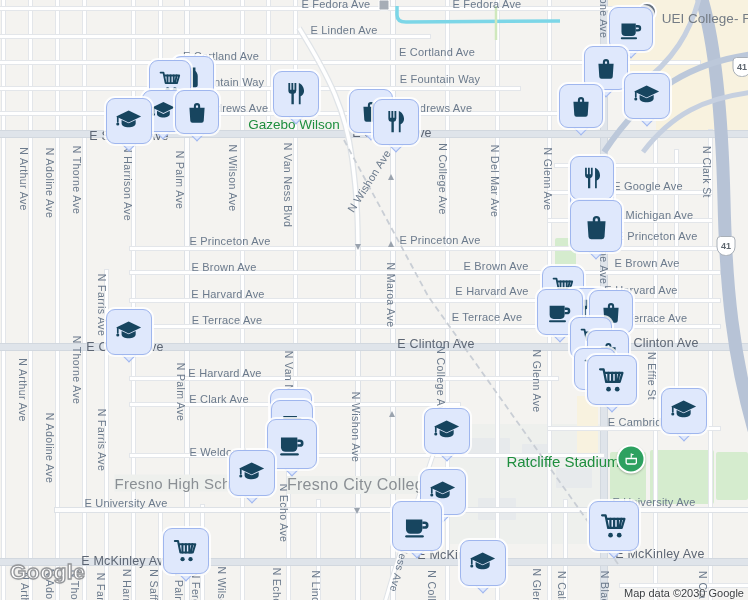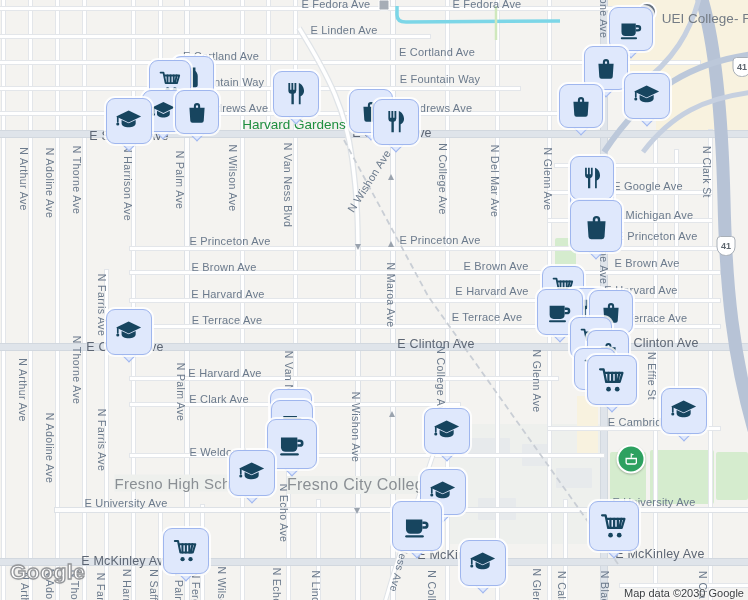--- a/index.html
+++ b/index.html
@@ -213,21 +213,22 @@
     <div class="vlabel" style="left: 548px; top: 179px;">N Glenn Ave</div>
     <div class="vlabel" style="left: 537px; top: 381px;">N Glenn Ave</div>
     <div class="vlabel" style="left: 537px; top: 600px;">N Glenn Ave</div>
     <div class="vlabel" style="left: 562px; top: 609px;">N Calaveras St</div>
     <div class="vlabel" style="left: 604px; top: -6px;">N Blackstone Ave</div>
     <div class="vlabel" style="left: 604px; top: 240px;">N Blackstone Ave</div>
     <div class="vlabel" style="left: 605px; top: 615px;">N Blackstone Ave</div>
     <div class="vlabel" style="left: 652px; top: 376px;">N Effie St</div>
     <div class="vlabel" style="left: 707px; top: 172px;">N Clark St</div>
     <div class="vlabel" style="left: 703px; top: 597px;">N Clark St</div>
-    <div class="place green" style="left: 294px; top: 124px; font-size: 13.5px;">Harvard Gardens</div>
+    <div class="place green" style="left: 294px; top: 124px; font-size: 13.5px;">Gazebo Wilson</div>
+    <div class="place green" style="left: 563px; top: 461px; font-size: 15px;">Ratcliffe Stadium</div>
     <div class="place campus" style="left: 183px; top: 483px; font-size: 15px;">Fresno High School</div>
     <div class="place campus" style="left: 360px; top: 485px; font-size: 16px;">Fresno City College</div>
     <div class="place poi-gray" style="left: 723px; top: 18px; font-size: 13.5px;">UEI College- Fresno</div>
     <div class="arrow up" style="left: 391px; top: 177px;"></div>
     <div class="arrow up" style="left: 391px; top: 244px;"></div>
     <div class="arrow down" style="left: 358px; top: 247px;"></div>
     <div class="arrow up" style="left: 392px; top: 414px;"></div>
     <div class="arrow down" style="left: 357px; top: 511px;"></div>
     <div class="shield" style="left: 726px; top: 246px;">41</div>
     <div class="shield" style="left: 742px; top: 67px;">41</div>

